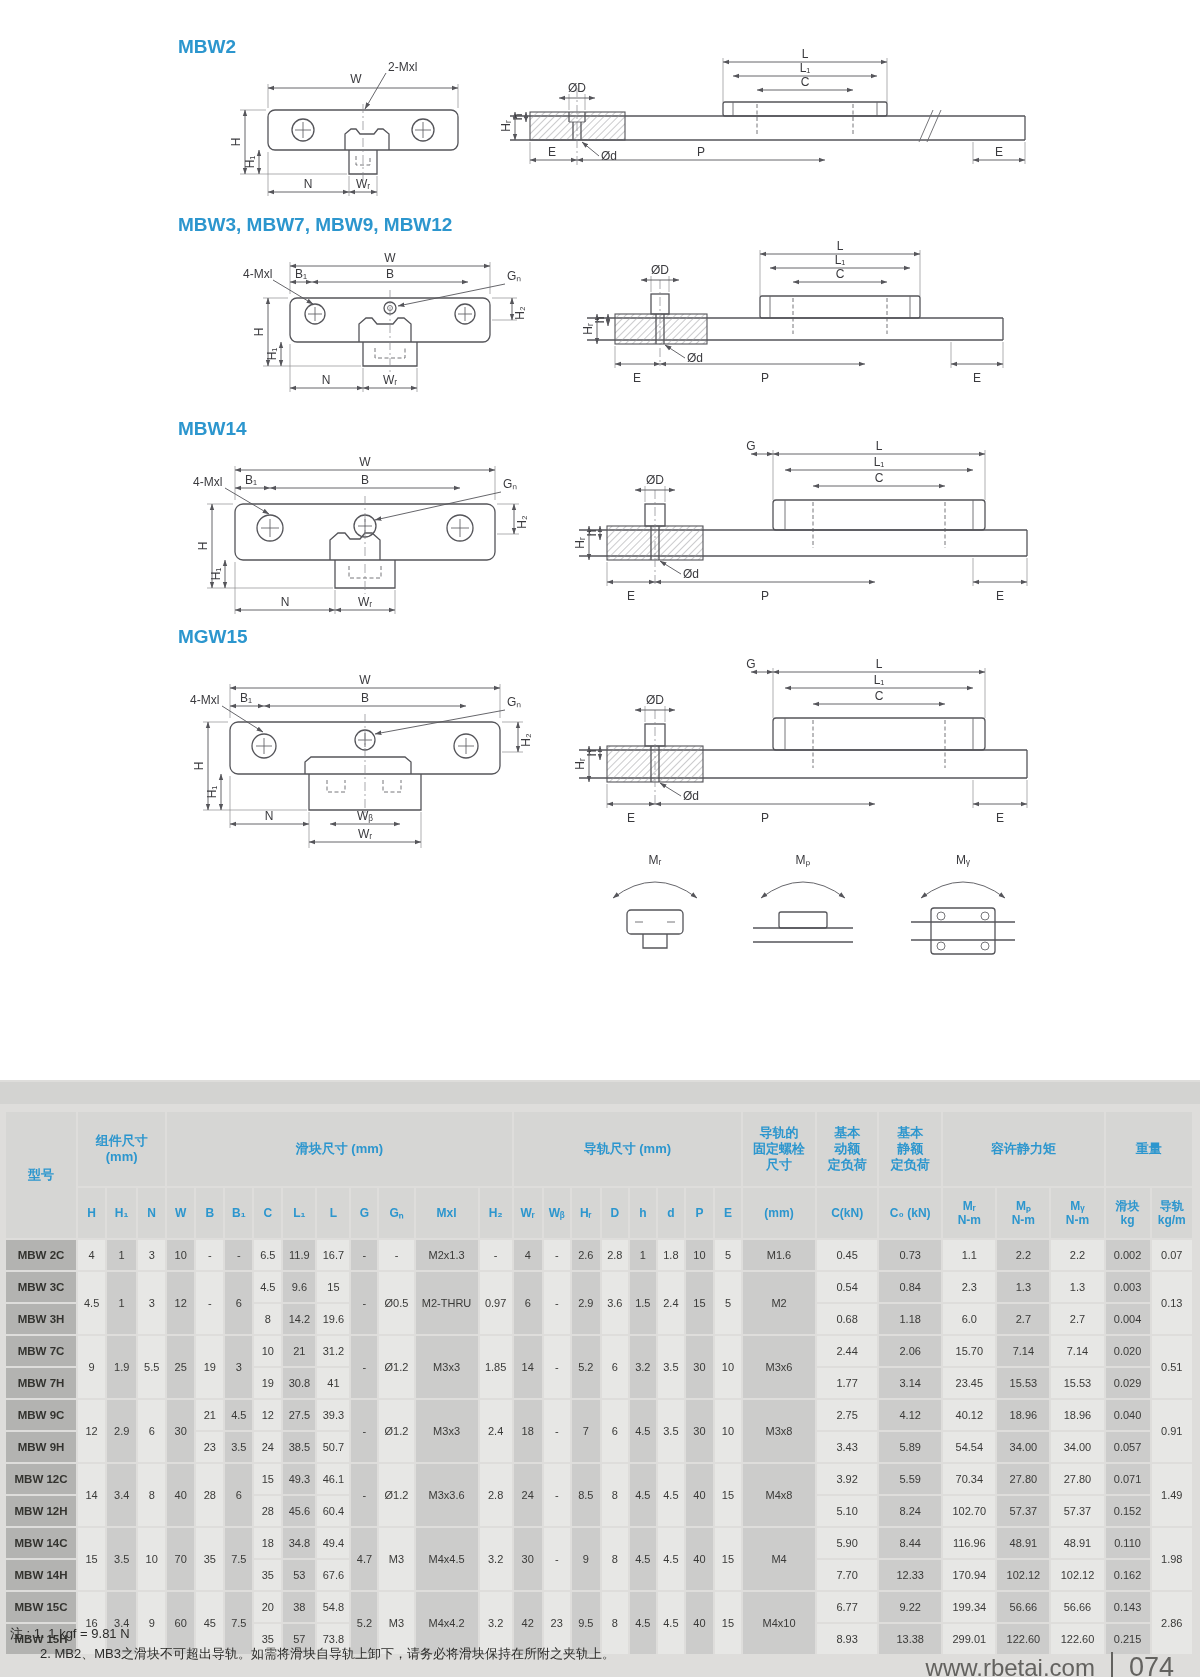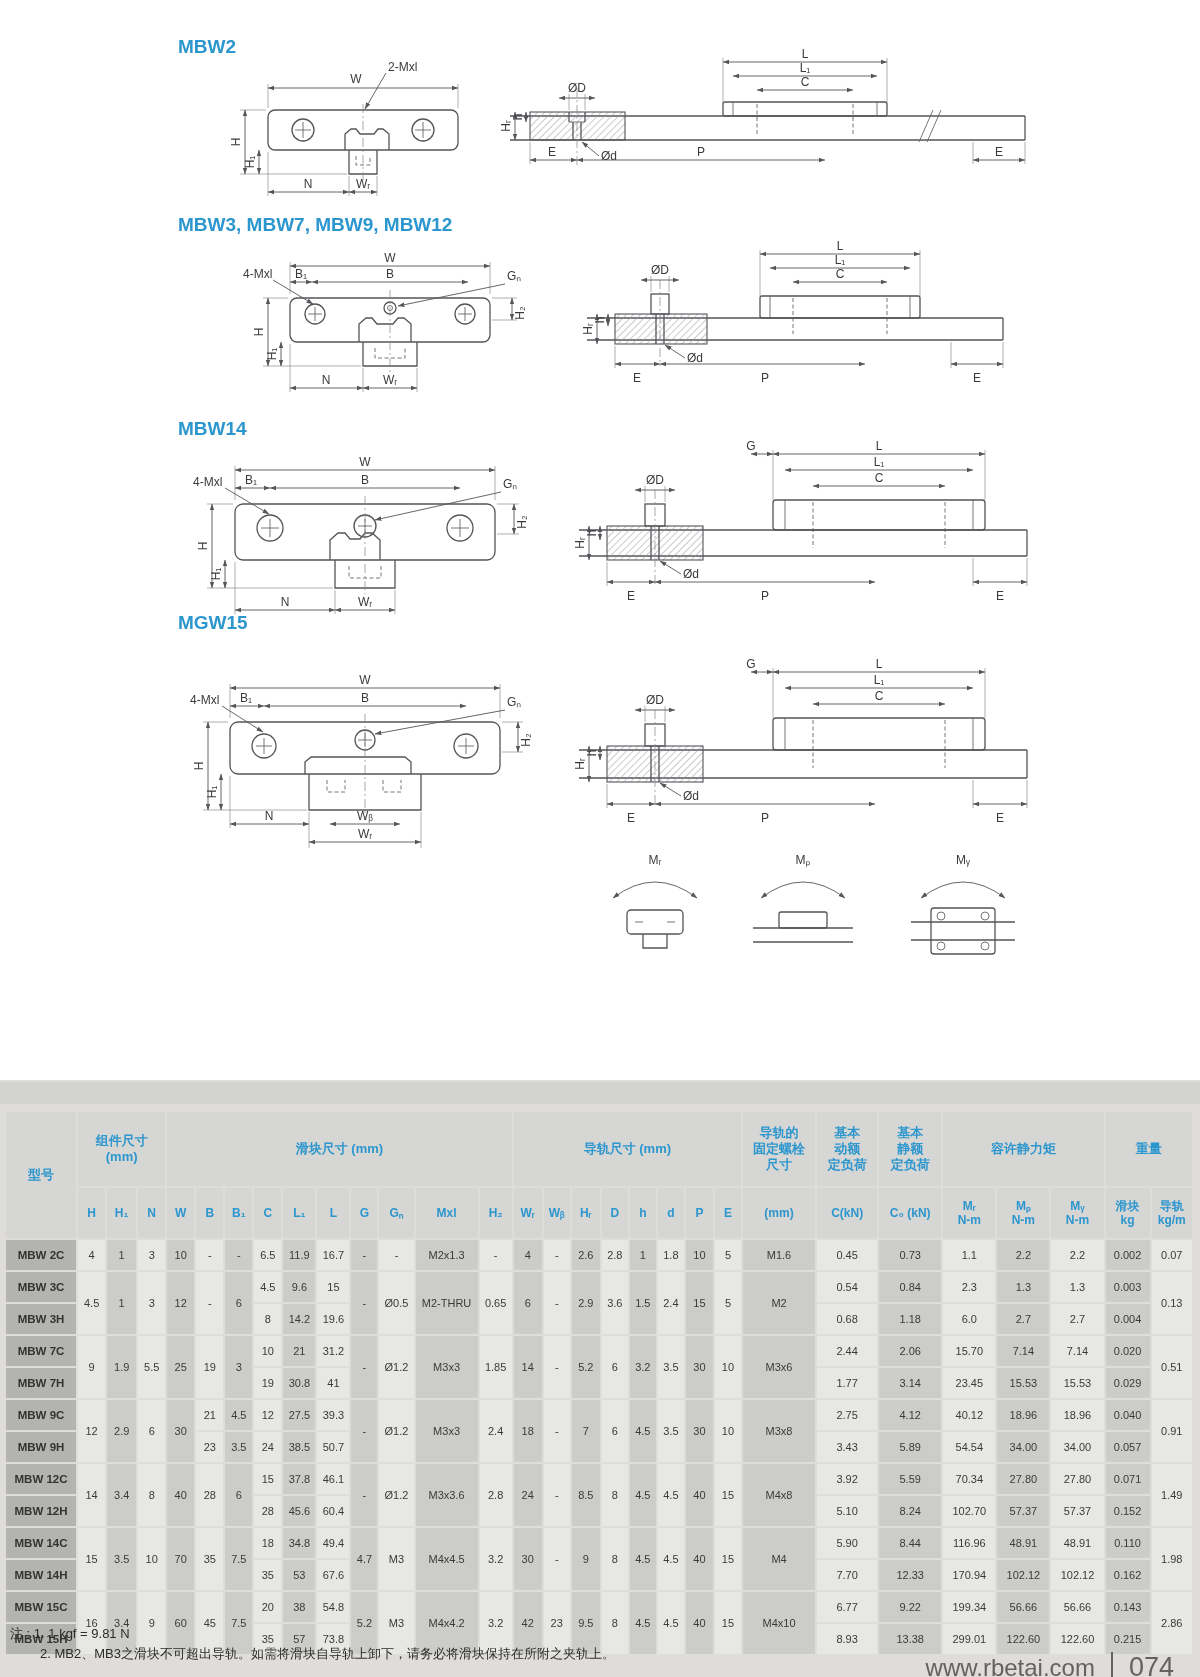--- a/index.html
+++ b/index.html
@@ -313,21 +313,21 @@
     <line class="dim" x1="42" y1="144" x2="90" y2="144"></line>
     <text class="lb" x="66" y="162" text-anchor="middle">E</text>
     <line class="dim" x1="90" y1="144" x2="310" y2="144"></line>
     <text class="lb" x="200" y="162" text-anchor="middle">P</text>
     <line class="ext" x1="408" y1="120" x2="408" y2="148"></line>
       <line class="ext" x1="462" y1="120" x2="462" y2="148"></line>
     <line class="dim" x1="408" y1="144" x2="462" y2="144"></line>
     <text class="lb" x="435" y="162" text-anchor="middle">E</text>
   </svg>
 
-  <h2 class="sec-title" style="left:178px;top:612px">MGW15</h2>
+  <h2 class="sec-title" style="left:178px;top:626px">MGW15</h2>
 
   <svg class="dwg" style="left:185px;top:662px;width:340px;height:190px" viewBox="0 0 340 190">
     <line class="ext" x1="45" y1="56" x2="45" y2="22"></line>
       <line class="ext" x1="315" y1="56" x2="315" y2="22"></line>
     <line class="dim" x1="45" y1="26" x2="315" y2="26"></line>
     <text class="lb" x="180" y="22" text-anchor="middle">W</text>
     <line class="dim" x1="79" y1="44" x2="281" y2="44"></line>
     <text class="lb" x="180" y="40" text-anchor="middle">B</text>
     <line class="dim" x1="45" y1="44" x2="79" y2="44"></line>
     <text class="lb" x="61" y="40" text-anchor="middle">B₁</text>
@@ -571,21 +571,21 @@
             <td rowspan="2" class="lt">3</td>
             <td rowspan="2" class="dk">12</td>
             <td rowspan="2" class="lt">-</td>
             <td rowspan="2" class="dk">6</td>
             <td class="lt">4.5</td>
             <td class="dk">9.6</td>
             <td class="lt">15</td>
             <td rowspan="2" class="dk">-</td>
             <td rowspan="2" class="lt">Ø0.5</td>
             <td rowspan="2" class="dk">M2-THRU</td>
-            <td rowspan="2" class="lt">0.65</td>
+            <td rowspan="2" class="lt">0.97</td>
             <td rowspan="2" class="dk">6</td>
             <td rowspan="2" class="lt">-</td>
             <td rowspan="2" class="dk">2.9</td>
             <td rowspan="2" class="lt">3.6</td>
             <td rowspan="2" class="dk">1.5</td>
             <td rowspan="2" class="lt">2.4</td>
             <td rowspan="2" class="dk">15</td>
             <td rowspan="2" class="lt">5</td>
             <td rowspan="2" class="dk">M2</td>
             <td class="lt">0.54</td>
@@ -700,21 +700,21 @@
           </tr>
           <tr>
             <td class="model">MBW 12C</td>
             <td rowspan="2" class="lt">14</td>
             <td rowspan="2" class="dk">3.4</td>
             <td rowspan="2" class="lt">8</td>
             <td rowspan="2" class="dk">40</td>
             <td rowspan="2" class="lt">28</td>
             <td rowspan="2" class="dk">6</td>
             <td class="lt">15</td>
-            <td class="dk">37.8</td>
+            <td class="dk">49.3</td>
             <td class="lt">46.1</td>
             <td rowspan="2" class="dk">-</td>
             <td rowspan="2" class="lt">Ø1.2</td>
             <td rowspan="2" class="dk">M3x3.6</td>
             <td rowspan="2" class="lt">2.8</td>
             <td rowspan="2" class="dk">24</td>
             <td rowspan="2" class="lt">-</td>
             <td rowspan="2" class="dk">8.5</td>
             <td rowspan="2" class="lt">8</td>
             <td rowspan="2" class="dk">4.5</td>

